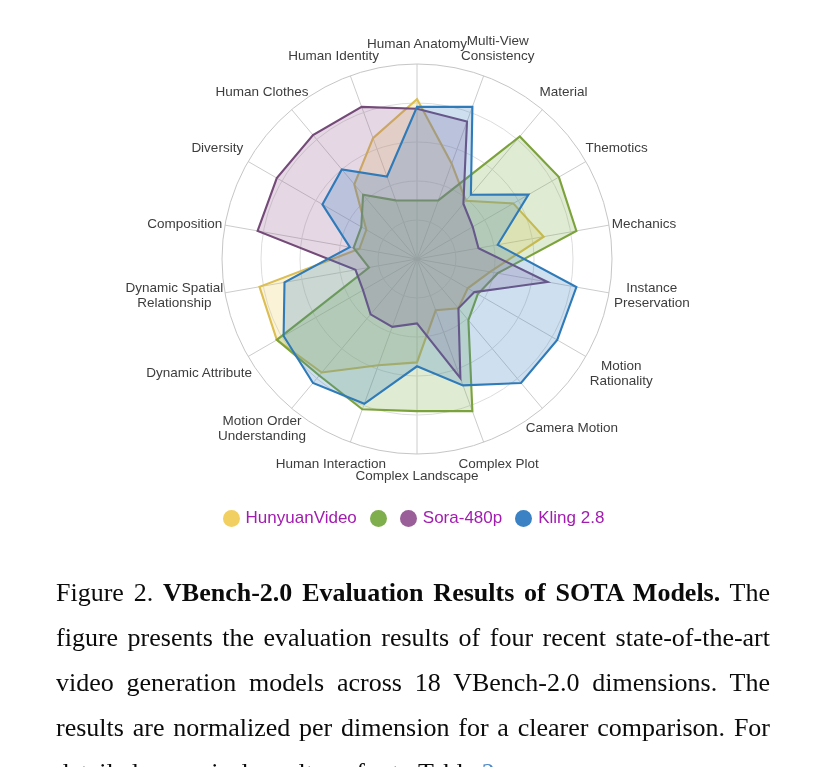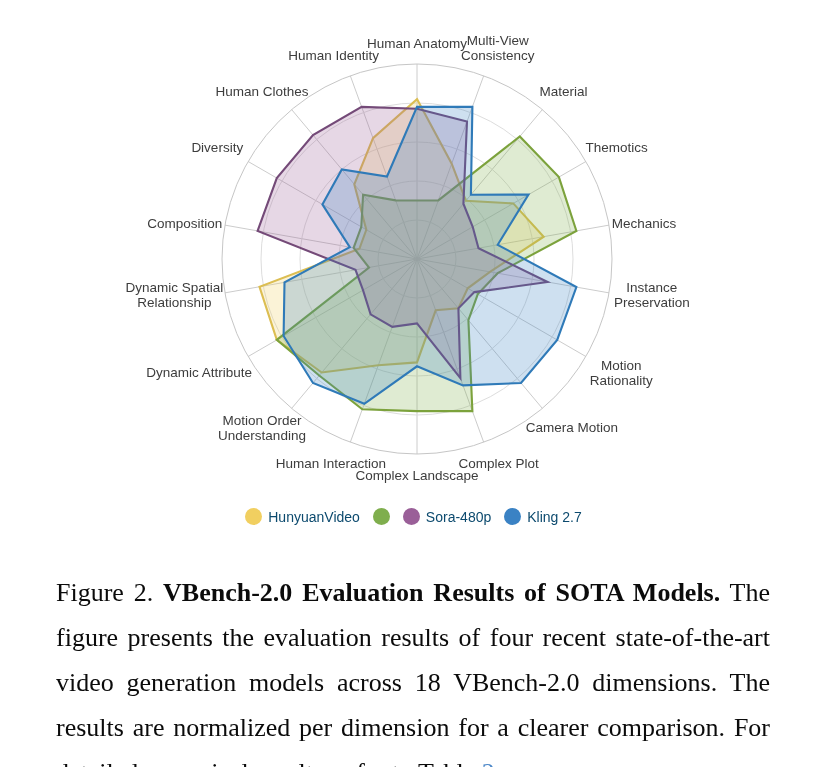--- a/index.html
+++ b/index.html
@@ -24,22 +24,22 @@
     justify-content: center;
     align-items: center;
     gap: 13px;
   }
   .legend-item { display: inline-flex; align-items: center; gap: 6px; }
   .legend-dot {
     width: 17px; height: 17px; border-radius: 50%;
     display: inline-block; flex: 0 0 auto;
   }
   .legend-label {
-    font-size: 14px;
-    color: #0c4a6e;
+    font-size: 17px;
+    color: #a21caf;
     white-space: nowrap;
   }
   .caption {
     position: absolute;
     left: 56px; top: 570px;
     width: 714px;
     font-family: "Liberation Serif", serif;
     font-size: 26px;
     line-height: 45px;
     color: #0b0b0b;
@@ -110,19 +110,19 @@
       </span>
       <span class="legend-item">
         <span class="legend-dot" style="background: rgb(127, 174, 77);"></span>
       </span>
       <span class="legend-item">
         <span class="legend-dot" style="background: rgb(154, 95, 152);"></span>
         <span class="legend-label">Sora-480p</span>
       </span>
       <span class="legend-item">
         <span class="legend-dot" style="background: rgb(58, 130, 196);"></span>
-        <span class="legend-label">Kling 2.7</span>
+        <span class="legend-label">Kling 2.8</span>
       </span>
     </div>
 
   <div class="caption"><span>Figure 2.</span> <b>VBench-2.0 Evaluation Results of SOTA Models.</b> <span>The figure presents the evaluation results of four recent state-of-the-art video generation models across 18 VBench-2.0 dimensions. The results are normalized per dimension for a clearer comparison. For detailed numerical results, refer to Table</span> <a class="table-link" id="table-ref-link" style="color: rgb(76, 135, 200);">2</a><span>.</span></div>
 
 </div>
 
 </body></html>

